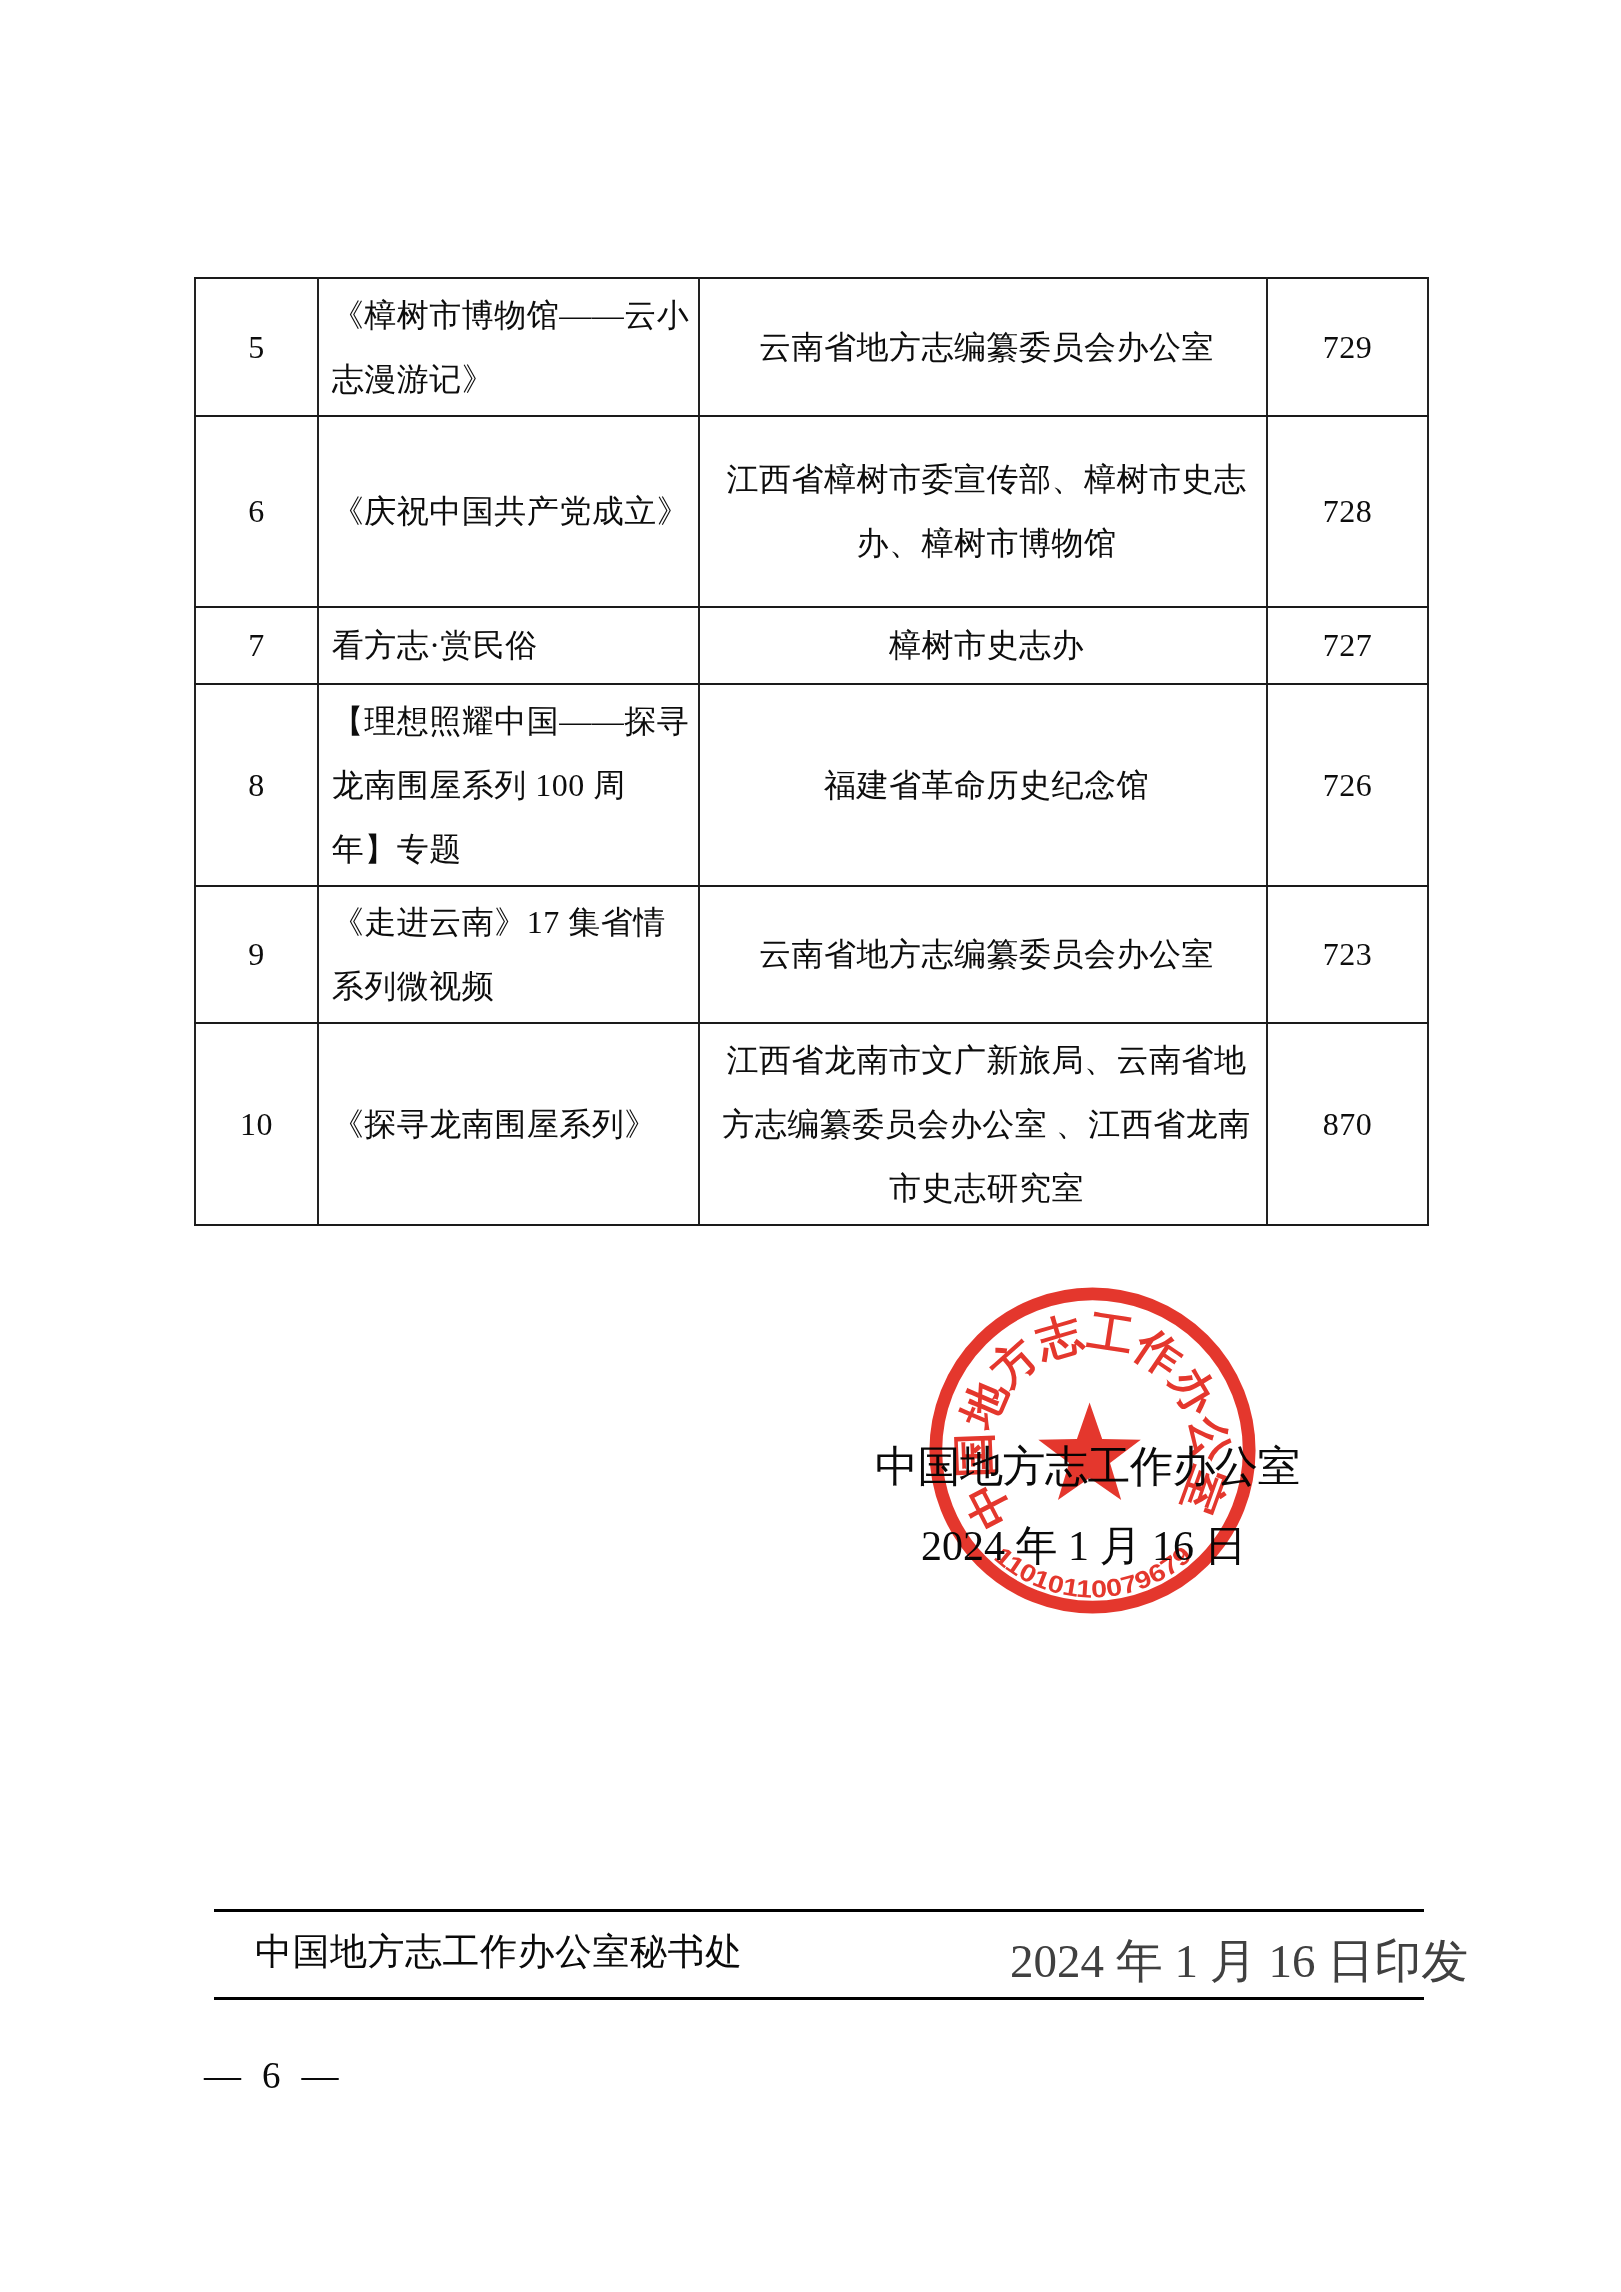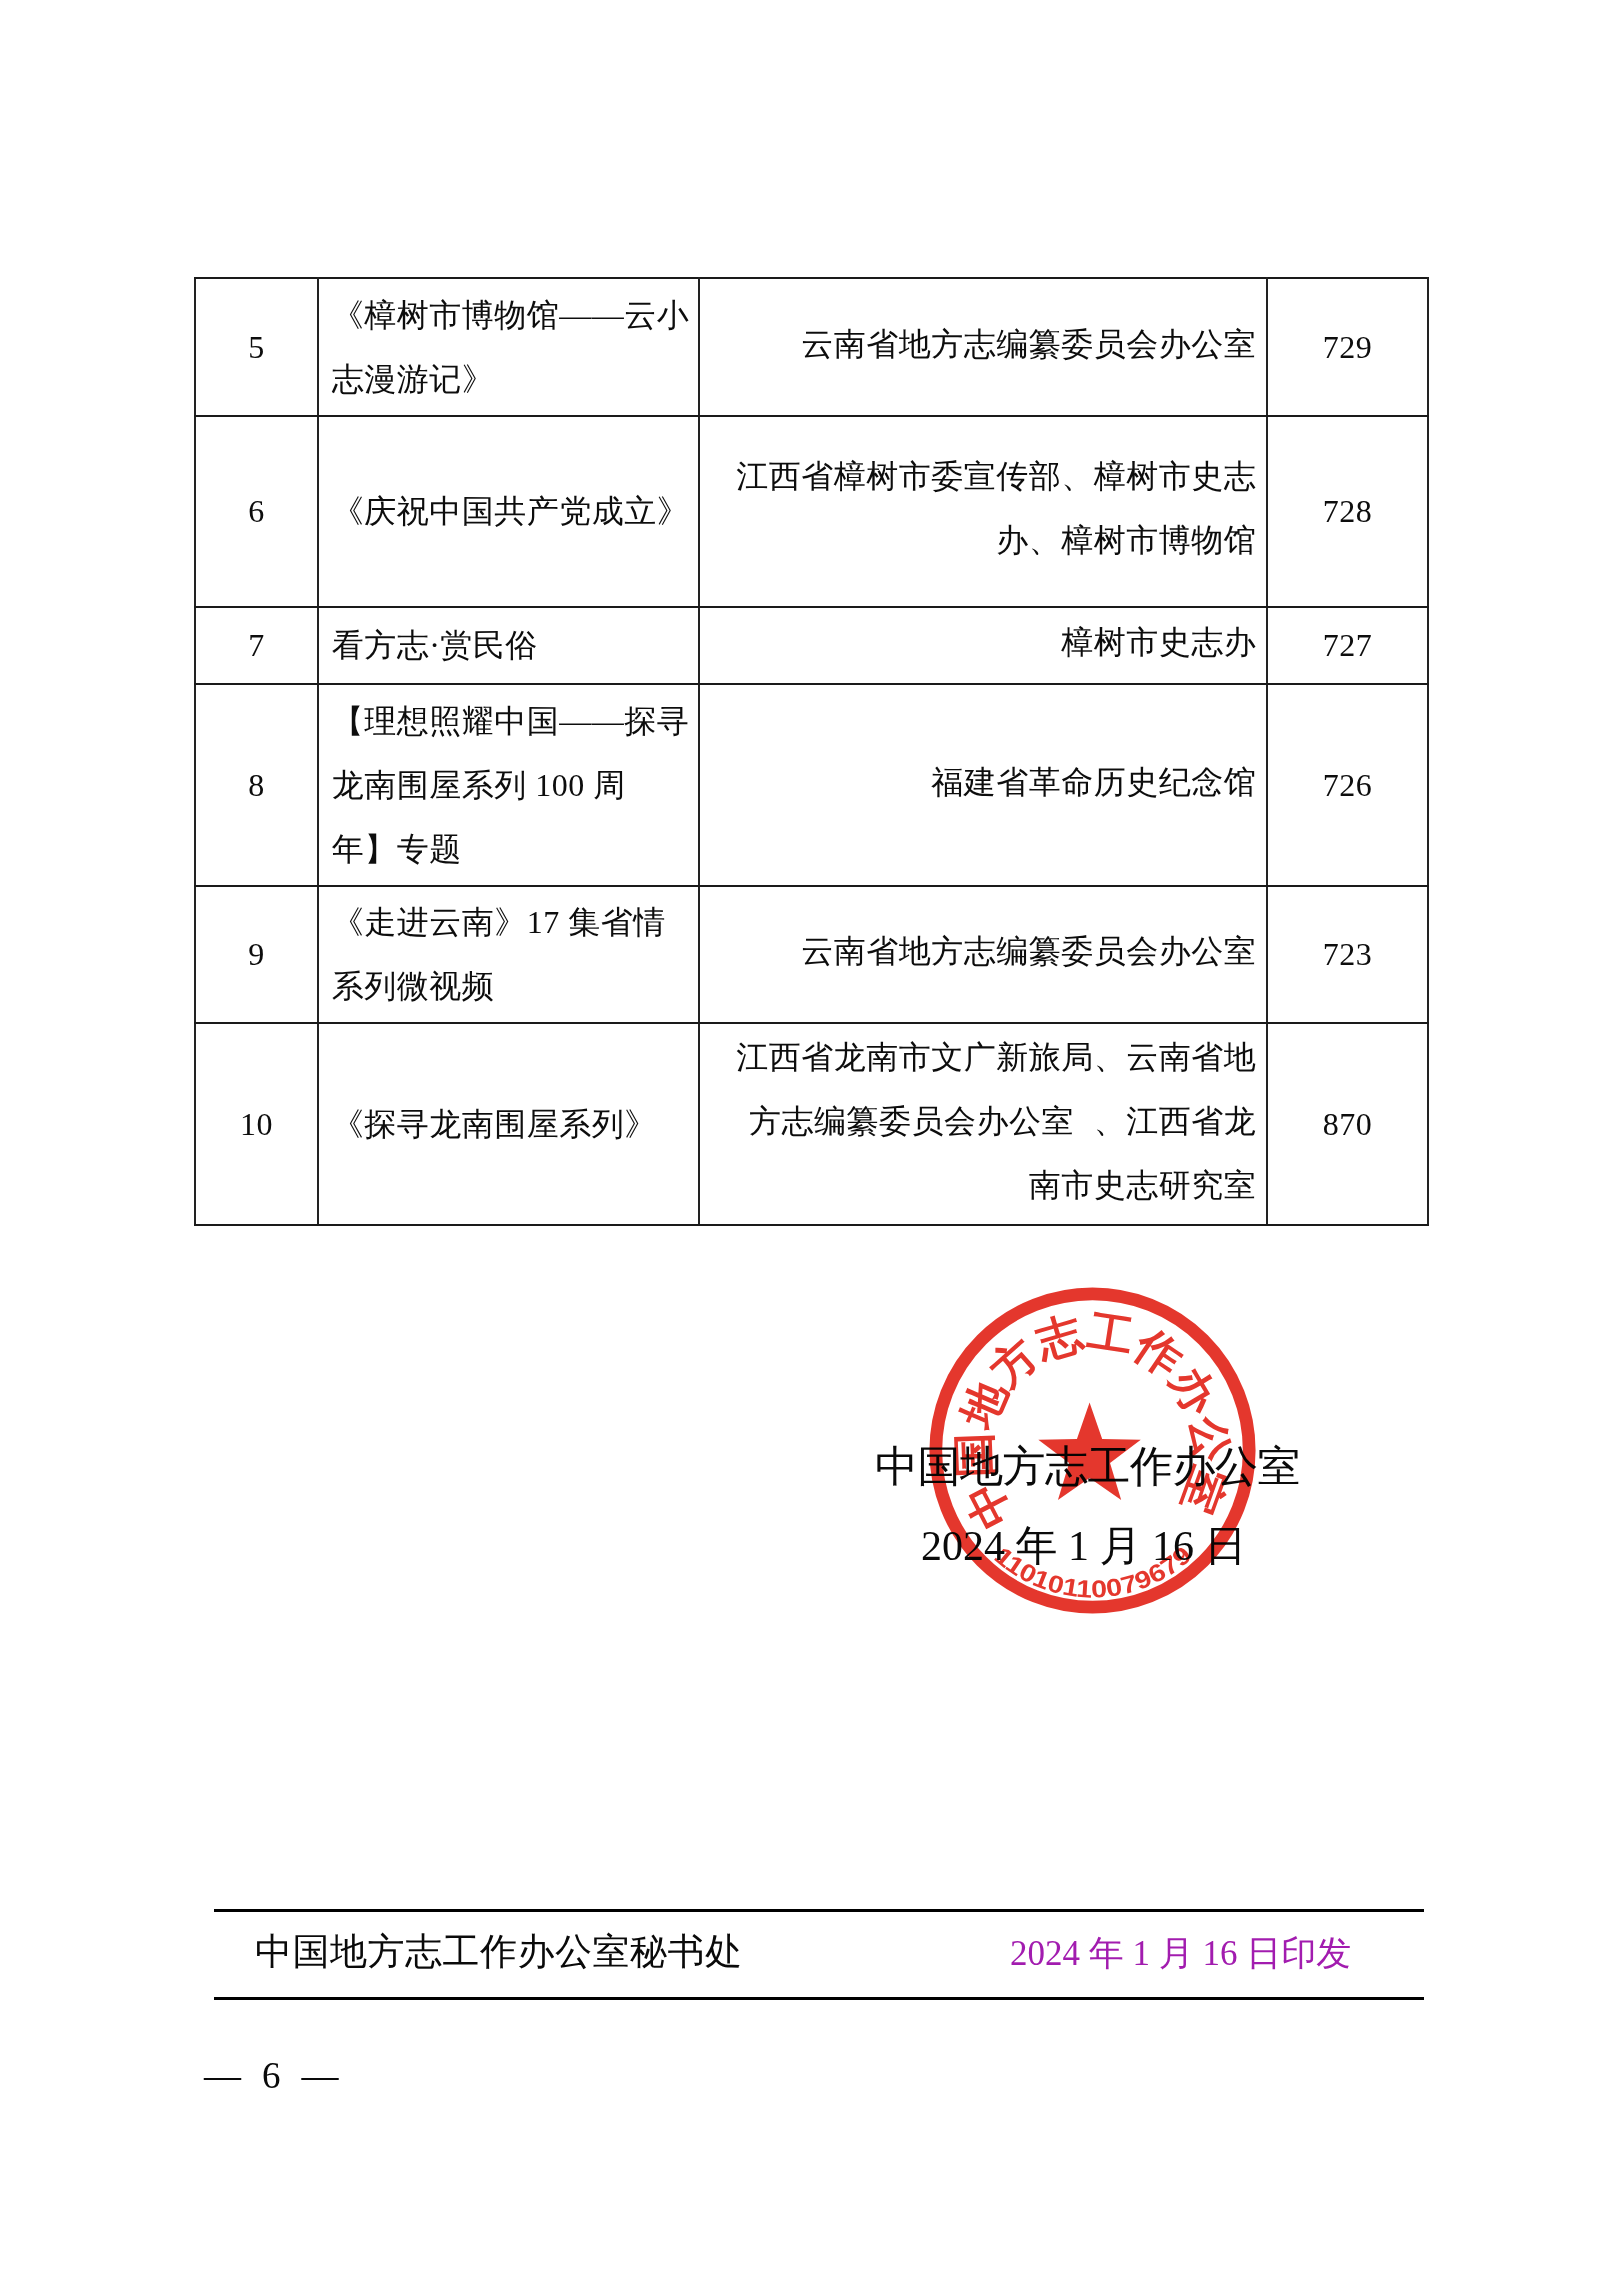--- a/index.html
+++ b/index.html
@@ -18,21 +18,21 @@
     border-top:2.9px solid #1a1a1a;border-bottom:2.9px solid #1a1a1a;
     font-size:32px;line-height:64px;vertical-align:middle;
     letter-spacing:0.5px;
   }
   #rank-table col.w-num{width:123px;}
   #rank-table col.w-title{width:381px;}
   #rank-table col.w-org{width:568px;}
   #rank-table col.w-score{width:161px;}
   #rank-table td.c-num,#rank-table td.c-score{text-align:center;}
   #rank-table td.c-title{padding:3.9px 7.8px 3.9px 12.7px;text-align:left;}
-  #rank-table td.c-org{padding:3.9px 9.8px 3.9px 16.7px;text-align:right;font-family:Liberation Mono, monospace;}
+  #rank-table td.c-org{padding:3.9px 9.8px 3.9px 16.7px;text-align:center;}
   #rank-table tr:nth-of-type(1){height:129px;}
   #rank-table tr:nth-of-type(2){height:191px;}
   #rank-table tr:nth-of-type(3){height:77px;}
   #rank-table tr:nth-of-type(4){height:189px;}
   #rank-table tr:nth-of-type(5){height:134px;}
   #rank-table tr:nth-of-type(6){height:186px;}
   
   .sign-org{
     position:absolute;left:875px;top:1438px;width:431px;
     font-size:43px;letter-spacing:-0.5px;white-space:nowrap;color:#0a0a0a;
@@ -48,22 +48,22 @@
   }
   
   .rule{position:absolute;left:214px;width:1210px;height:2.9px;background:#000;}
   #rule-top{top:1909px;}
   #rule-bottom{top:1997px;}
   .footer-left{
     position:absolute;left:255px;top:1927px;font-size:37px;
     letter-spacing:0.5px;white-space:nowrap;color:#0a0a0a;
   }
   .footer-right{
-    position:absolute;left:1010px;top:1930px;width:374px;font-size:35px;
-    text-align:left;white-space:nowrap;color:#a21caf;
+    position:absolute;left:1010px;top:1930px;width:374px;font-size:47px;
+    text-align:left;white-space:nowrap;color:#404040;
   }
   .page-num{
     position:absolute;left:204px;top:2054px;font-size:37px;
     word-spacing:11.8px;white-space:nowrap;color:#0a0a0a;
   }
 </style>
 </head>
 <body>
 
 <div id="page">

